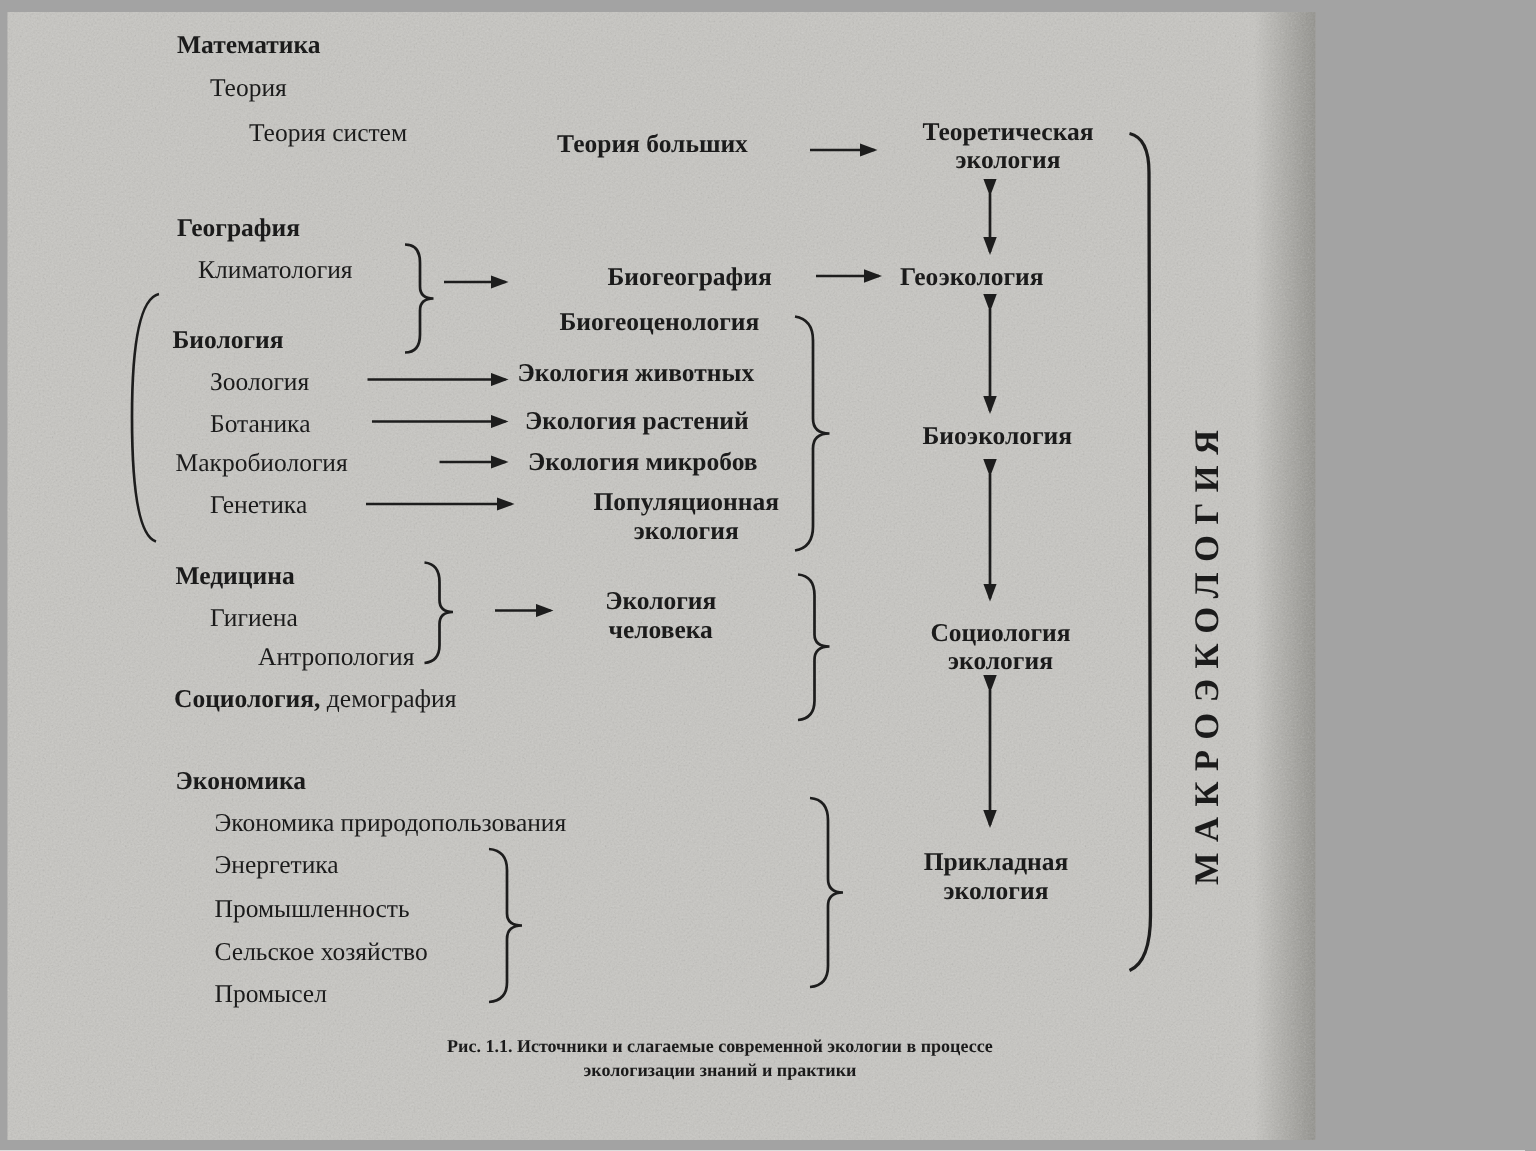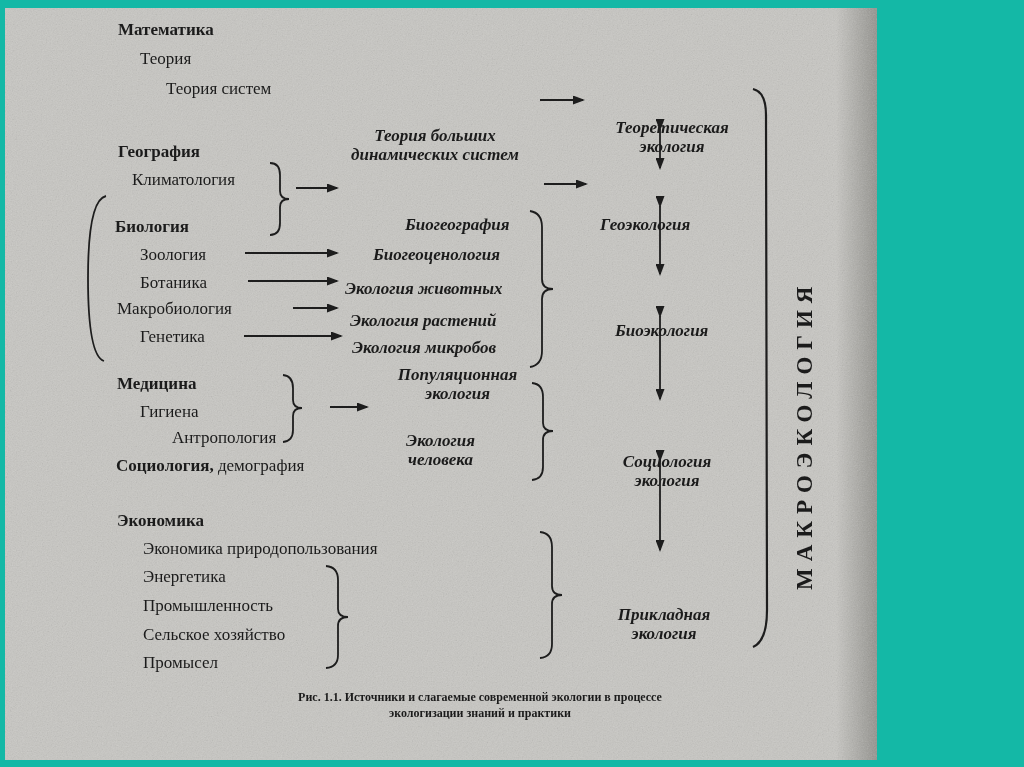--- a/index.html
+++ b/index.html
@@ -1,25 +1,25 @@
 <!DOCTYPE html>
 <html><head>
 <meta charset="utf-8">
 <style>
   html,body{margin:0;padding:0;width:1024px;height:767px;background:#ffffff;overflow:hidden;}
-  #canvas{position:relative;width:1024px;height:767px;background:#14b8a6;
+  #canvas{position:relative;width:1024px;height:767px;background:#a3a3a3;
           font-family:"Liberation Serif","DejaVu Serif",serif;color:#1b1b1b;}
   #scan{position:absolute;left:5px;top:8px;width:872px;height:752px;background:#c7c6c2;}
   #scan-shadow{position:absolute;left:836px;top:8px;width:41px;height:752px;
                background:linear-gradient(to right, rgba(70,70,64,0), rgba(60,60,54,0.38));}
   #grain{position:absolute;left:5px;top:8px;width:872px;height:752px;pointer-events:none;}
   #wires{position:absolute;left:0;top:0;width:1024px;height:767px;pointer-events:none;}
   .t{position:absolute;white-space:nowrap;font-size:17px;line-height:1.12;}
   .head{font-weight:bold;}
-  .it{font-style:italic;font-weight:bold;margin-top:40px;}
+  .it{font-weight:bold;}
   .ctr{text-align:center;white-space:normal;}
   .ctr span{display:block;}
   #n-makro{position:absolute;left:792px;top:190px;height:400px;width:42px;
            writing-mode:vertical-rl;transform:rotate(180deg);
            font-weight:bold;font-size:23px;letter-spacing:7px;white-space:nowrap;}
   #caption{position:absolute;left:150px;top:689px;width:660px;text-align:center;
            font-weight:bold;font-size:12px;line-height:1.35;}
   .ln{display:block;}
   
   #n-matematika{left:118px;top:20px;} #n-fizika{left:140px;top:49px;}
@@ -112,21 +112,20 @@
   </div>
   <div class="t head" id="n-ekonomika">Экономика</div>
   <div class="t" id="n-ekon-prir">Экономика природопользования</div>
   <div class="t" id="n-energetika">Энергетика</div>
   <div class="t" id="n-promyshlennost">Промышленность</div>
   <div class="t" id="n-selskoe">Сельское хозяйство</div>
   <div class="t" id="n-promysel">Промысел</div>
 
   <div class="t it ctr" id="n-teoriya-bol">
     <span>Теория больших</span>
-    <span>динамических систем</span>
   </div>
   <div class="t it" id="n-biogeografiya">Биогеография</div>
   <div class="t it" id="n-biogeotsen">Биогеоценология</div>
   <div class="t it" id="n-ekol-zhiv">Экология животных</div>
   <div class="t it" id="n-ekol-rast">Экология растений</div>
   <div class="t it" id="n-ekol-mikr">Экология микробов</div>
   <div class="t it ctr" id="n-populyats">
     <span>Популяционная</span>
     <span>экология</span>
   </div>

